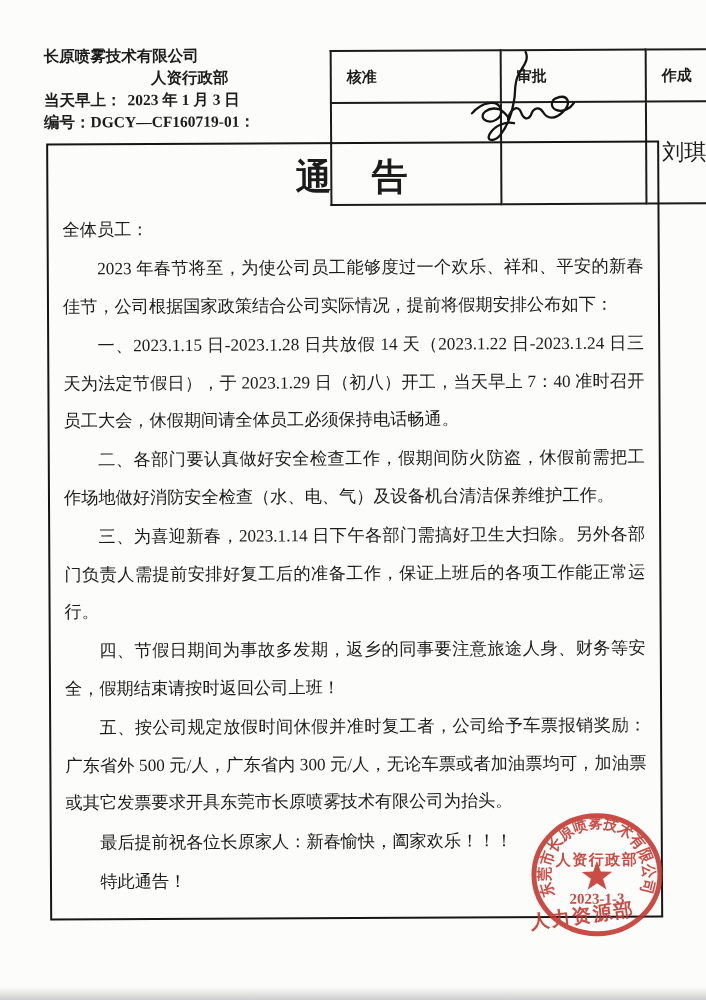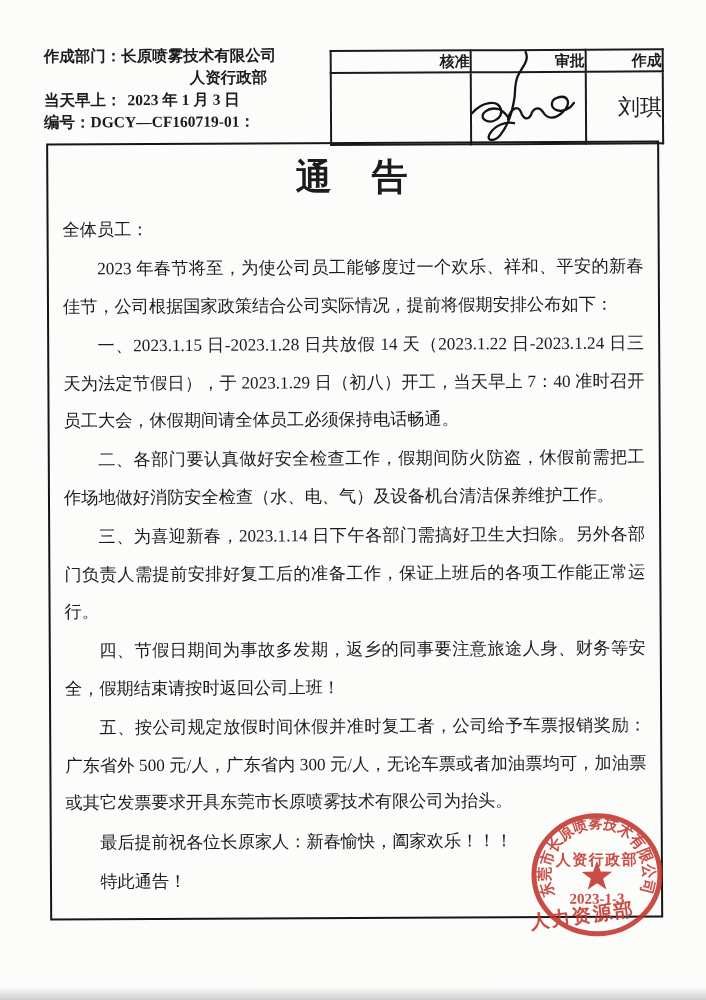--- a/index.html
+++ b/index.html
@@ -14,21 +14,21 @@
   
   .hdr{position:absolute;left:46px;top:44px;width:292px;font-weight:bold;font-size:15.5px;line-height:22px;}
   .hdr-row{display:flex;}
   .hdr-label{white-space:nowrap;}
   .hdr-val{flex:1;}
   .hdr-val .line2{text-align:center;}
 
   
   .apv{position:absolute;left:332px;top:50px;width:326px;height:92px;
        border-collapse:collapse;table-layout:fixed;}
-  .apv td{border:2px solid #1b1b1b;text-align:right;vertical-align:middle;padding:0;}
+  .apv td{border:2px solid #1b1b1b;text-align:left;vertical-align:middle;padding:15px;}
   .apv .hd{height:20px;font-weight:bold;font-size:15px;}
   .apv .bd{height:70px;font-size:22px;}
   .sig{position:absolute;left:466px;top:50px;width:116px;height:96px;pointer-events:none;}
   .sig path{fill:none;stroke:#141414;stroke-width:2.3;stroke-linecap:round;}
 
   
   .sheet{position:absolute;left:48px;top:142px;width:613px;height:777px;
          border:2px solid #161616;box-sizing:border-box;padding:4px 14px 0 14px;}
   .title{text-align:center;font-size:36px;font-weight:bold;letter-spacing:2px;
          margin:6px 0 10px 0;line-height:46px;}
@@ -47,21 +47,20 @@
   .scan-edge{position:absolute;left:0;bottom:0;width:100%;height:13px;
     background:linear-gradient(to bottom,rgba(140,140,140,0) 0%,rgba(130,130,132,.38) 100%);}
 </style>
 </head>
 <body>
 
 <div class="paper">
 
   <div class="hdr">
     <div class="hdr-row">
-      <span class="hdr-label">作成部门：</span>
       <span class="hdr-val">
         <span class="line1" style="display:block;">长原喷雾技术有限公司</span>
         <span class="line2" style="display:block;">人资行政部</span>
       </span>
     </div>
     <div class="hdr-row">
       <span class="hdr-label">当天早上：</span>
       <span class="hdr-val" style="padding-left:6px;">2023 年 1 月 3 日</span>
     </div>
     <div class="hdr-row">

